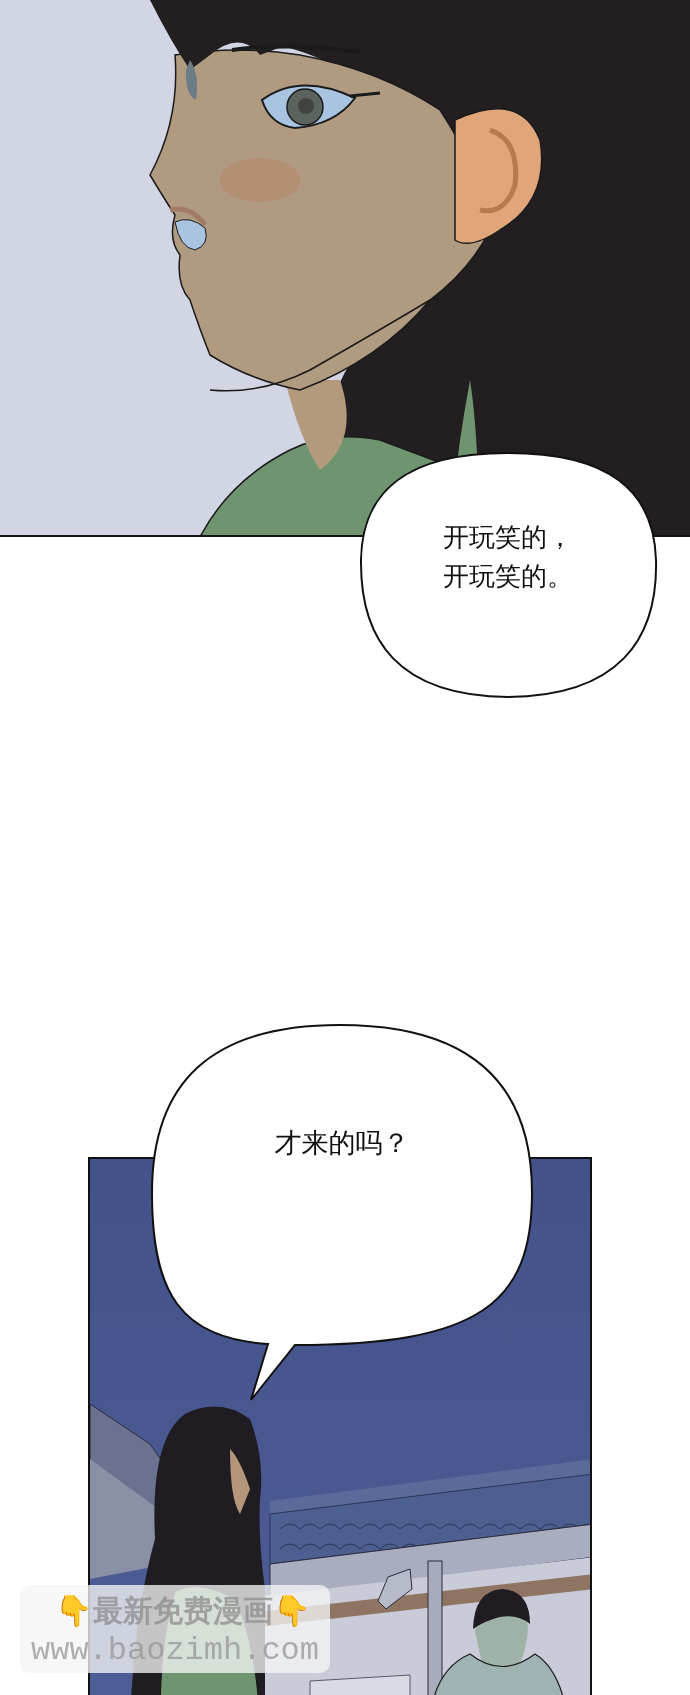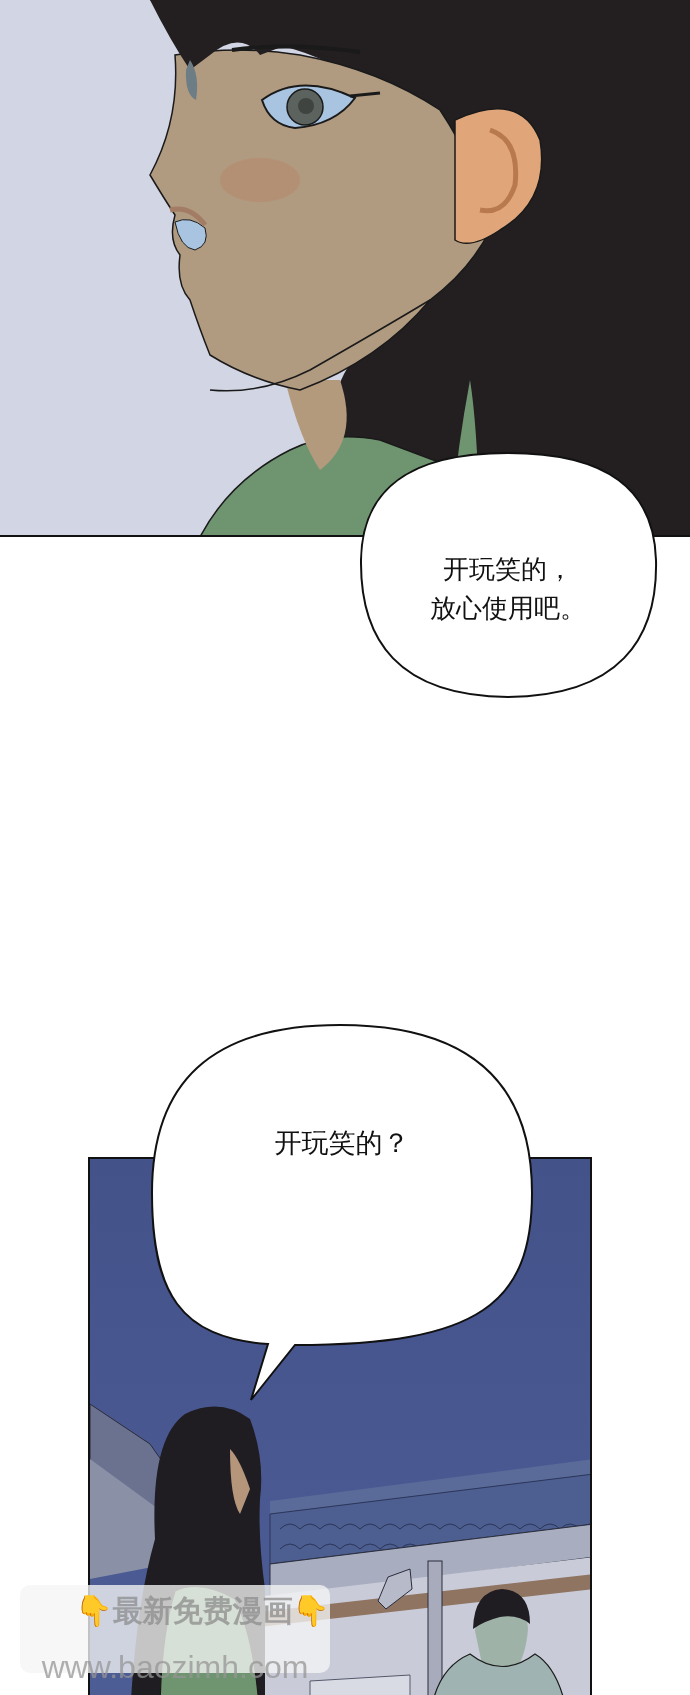--- a/index.html
+++ b/index.html
@@ -8,27 +8,27 @@
   .panel { position: absolute; overflow: hidden; }
   #panel-1 { left: 0; top: 0; width: 690px; height: 537px; border-bottom: 2px solid #111; box-sizing: border-box; }
   #panel-2 { left: 88px; top: 1157px; width: 504px; height: 560px; border: 2px solid #111; border-bottom: none; box-sizing: border-box; }
   .panel svg { position: absolute; left: 0; top: 0; display: block; }
   .bubble { position: absolute; }
   .bubble svg { position: absolute; left: 0; top: 0; overflow: visible; }
   .bubble-text { position: absolute; left: 0; width: 100%; text-align: center; color: #111;
                  font-family: "DejaVu Sans", sans-serif; }
   .bubble-line { display: block; white-space: nowrap; }
   #bubble-1 { left: 358px; top: 450px; width: 300px; height: 250px; }
-  #bubble-1 .bubble-text { top: 68px; font-size: 26px; line-height: 39px; margin-top: 32px; }
+  #bubble-1 .bubble-text { top: 68px; font-size: 26px; line-height: 39px; }
   #bubble-2 { left: 150px; top: 1023px; width: 384px; height: 380px; }
   #bubble-2 .bubble-text { top: 99px; font-size: 27px; line-height: 41px; letter-spacing: 0px; }
   #watermark { position: absolute; left: 20px; top: 1585px; width: 310px; height: 88px;
                background: rgba(245,245,245,0.78); border-radius: 10px; text-align: center; }
-  #watermark .wm-line1 { position: absolute; left: 0; top: 6px; width: 100%; font-size: 30px; color: rgba(140,140,140,0.75); font-weight: bold; text-align: right; }
-  #watermark .wm-line2 { position: absolute; left: 0; top: 64px; width: 100%; font-size: 32px; color: rgba(150,150,150,0.75); font-family: Liberation Sans, sans-serif; }
+  #watermark .wm-line1 { position: absolute; left: 8px; top: 6px; width: 100%; font-size: 30px; color: rgba(140,140,140,0.75); font-weight: bold; }
+  #watermark .wm-line2 { position: absolute; left: 0; top: 47px; width: 100%; font-size: 32px; color: rgba(150,150,150,0.75); font-family: Liberation Mono, monospace; }
   .wm-icon { color: #f2b91e; }
 </style>
 </head>
 <body>
 
 <div class="panel" id="panel-1">
   <svg width="690" height="537" viewBox="0 0 690 537">
     <rect x="0" y="0" width="690" height="537" fill="#d2d6e4"></rect>
 
     <path d="M150 0 L690 0 L690 537 L390 537 Q360 470 330 420 Q340 340 430 300 L470 250 L420 120 Q350 60 260 40 Q200 30 170 20 Z" fill="#231f20"></path>
@@ -62,21 +62,21 @@
     <path d="M210 390 Q260 395 310 370 Q380 330 430 300" fill="none" stroke="#1a1a1a" stroke-width="1.5"></path>
   </svg>
 </div>
 
 <div class="bubble" id="bubble-1">
   <svg width="300" height="250" viewBox="0 0 300 250">
     <path d="M150 3 C250 3 296 40 298 110 C300 190 260 246 150 247 C40 246 2 190 3 110 C4 40 50 3 150 3 Z" fill="#ffffff" stroke="#111" stroke-width="2"></path>
   </svg>
   <div class="bubble-text">
     <span class="bubble-line">开玩笑的，</span>
-    <span class="bubble-line">放心使用吧。</span>
+    <span class="bubble-line">开玩笑的。</span>
   </div>
 </div>
 
 <div class="panel" id="panel-2">
   <svg width="504" height="560" viewBox="0 0 504 560">
     <defs>
       <linearGradient id="sky" x1="0" y1="0" x2="0" y2="1">
         <stop offset="0" stop-color="#44528a"></stop>
         <stop offset="1" stop-color="#4d5d96"></stop>
       </linearGradient>
@@ -111,21 +111,21 @@
     <path d="M340 560 Q345 510 380 495 Q412 520 445 495 Q470 510 478 560 Z" fill="#9fb4b2" stroke="#1a1a1a" stroke-width="1.2"></path>
     <path d="M220 522 L320 516 L320 560 L220 560 Z" fill="#d9dbe4" stroke="#55586a" stroke-width="1"></path>
   </svg>
 </div>
 
 <div class="bubble" id="bubble-2">
   <svg width="384" height="380" viewBox="0 0 384 380">
     <path d="M190 2 C320 2 382 60 382 170 C382 280 330 322 145 322 L101 377 L118 321 C30 315 2 270 2 170 C2 60 60 2 190 2 Z" fill="#ffffff" stroke="#111" stroke-width="2"></path>
   </svg>
   <div class="bubble-text">
-    <span class="bubble-line">开玩笑的？</span>
+    <span class="bubble-line">才来的吗？</span>
   </div>
 </div>
 
 <div id="watermark">
   <div class="wm-line1">
     <span class="wm-icon">👇</span><span>最新免费漫画</span><span class="wm-icon">👇</span>
   </div>
   <div class="wm-line2">www.baozimh.com</div>
 </div>
 

